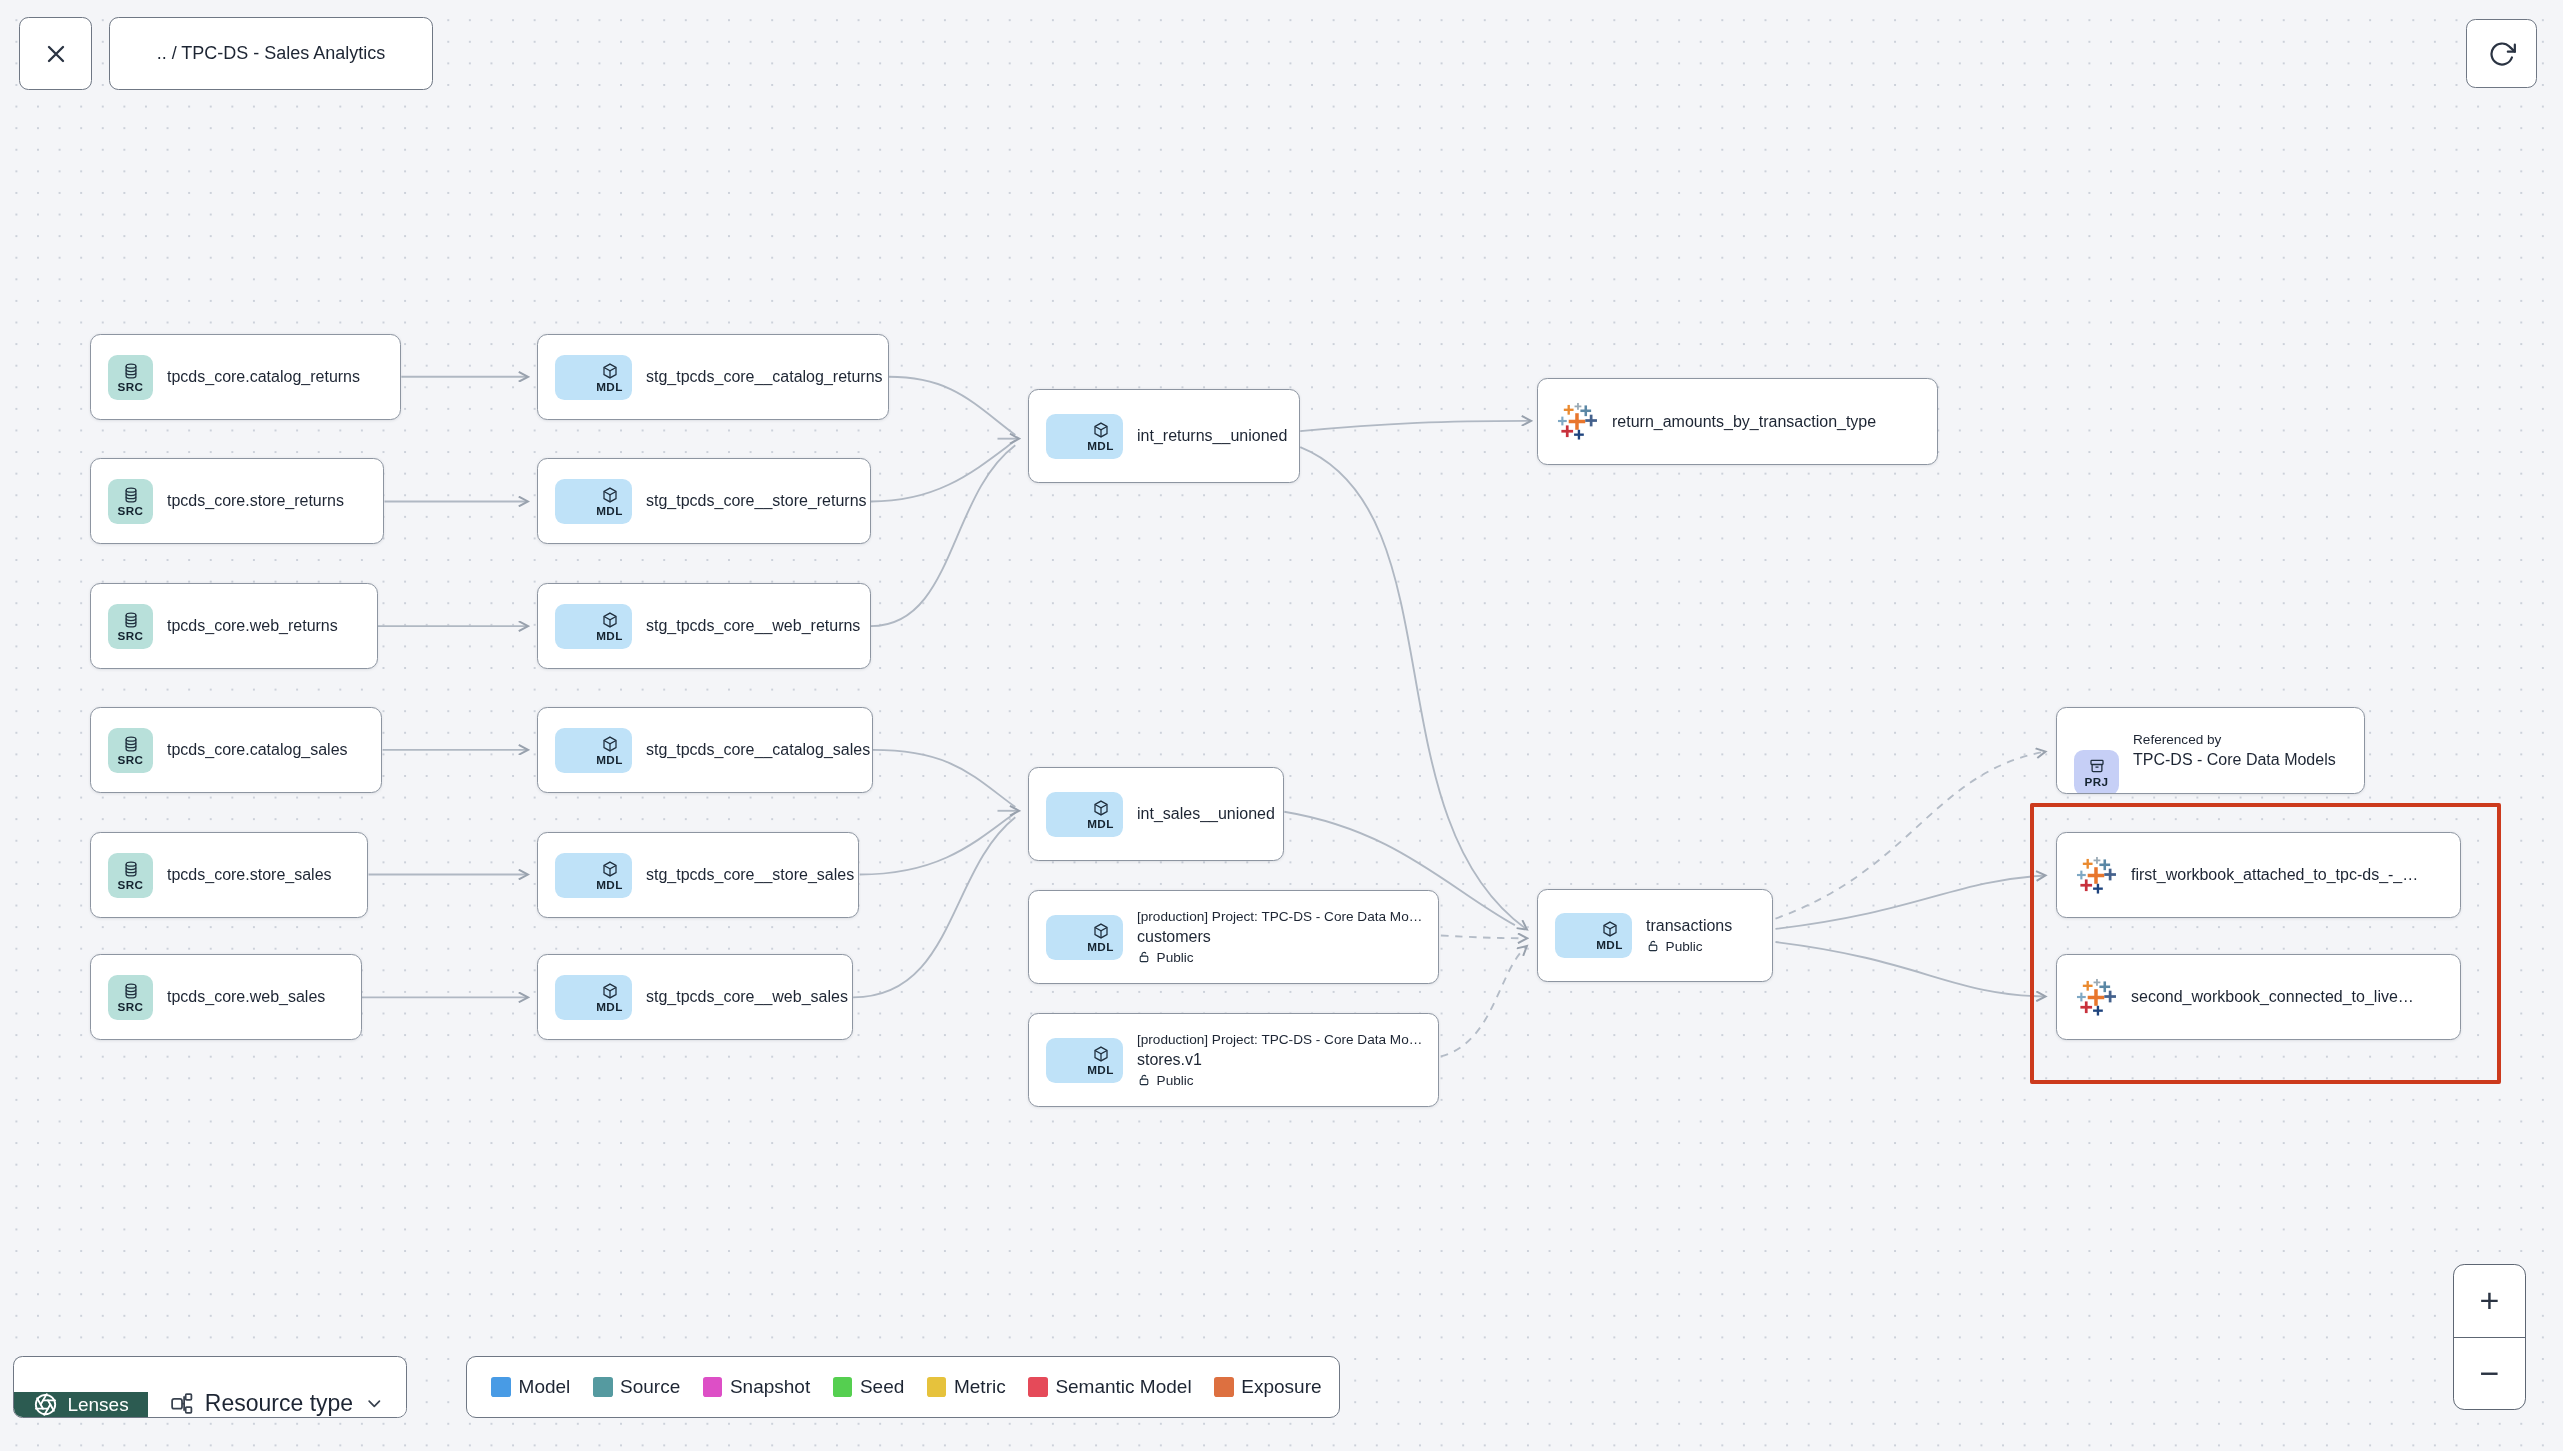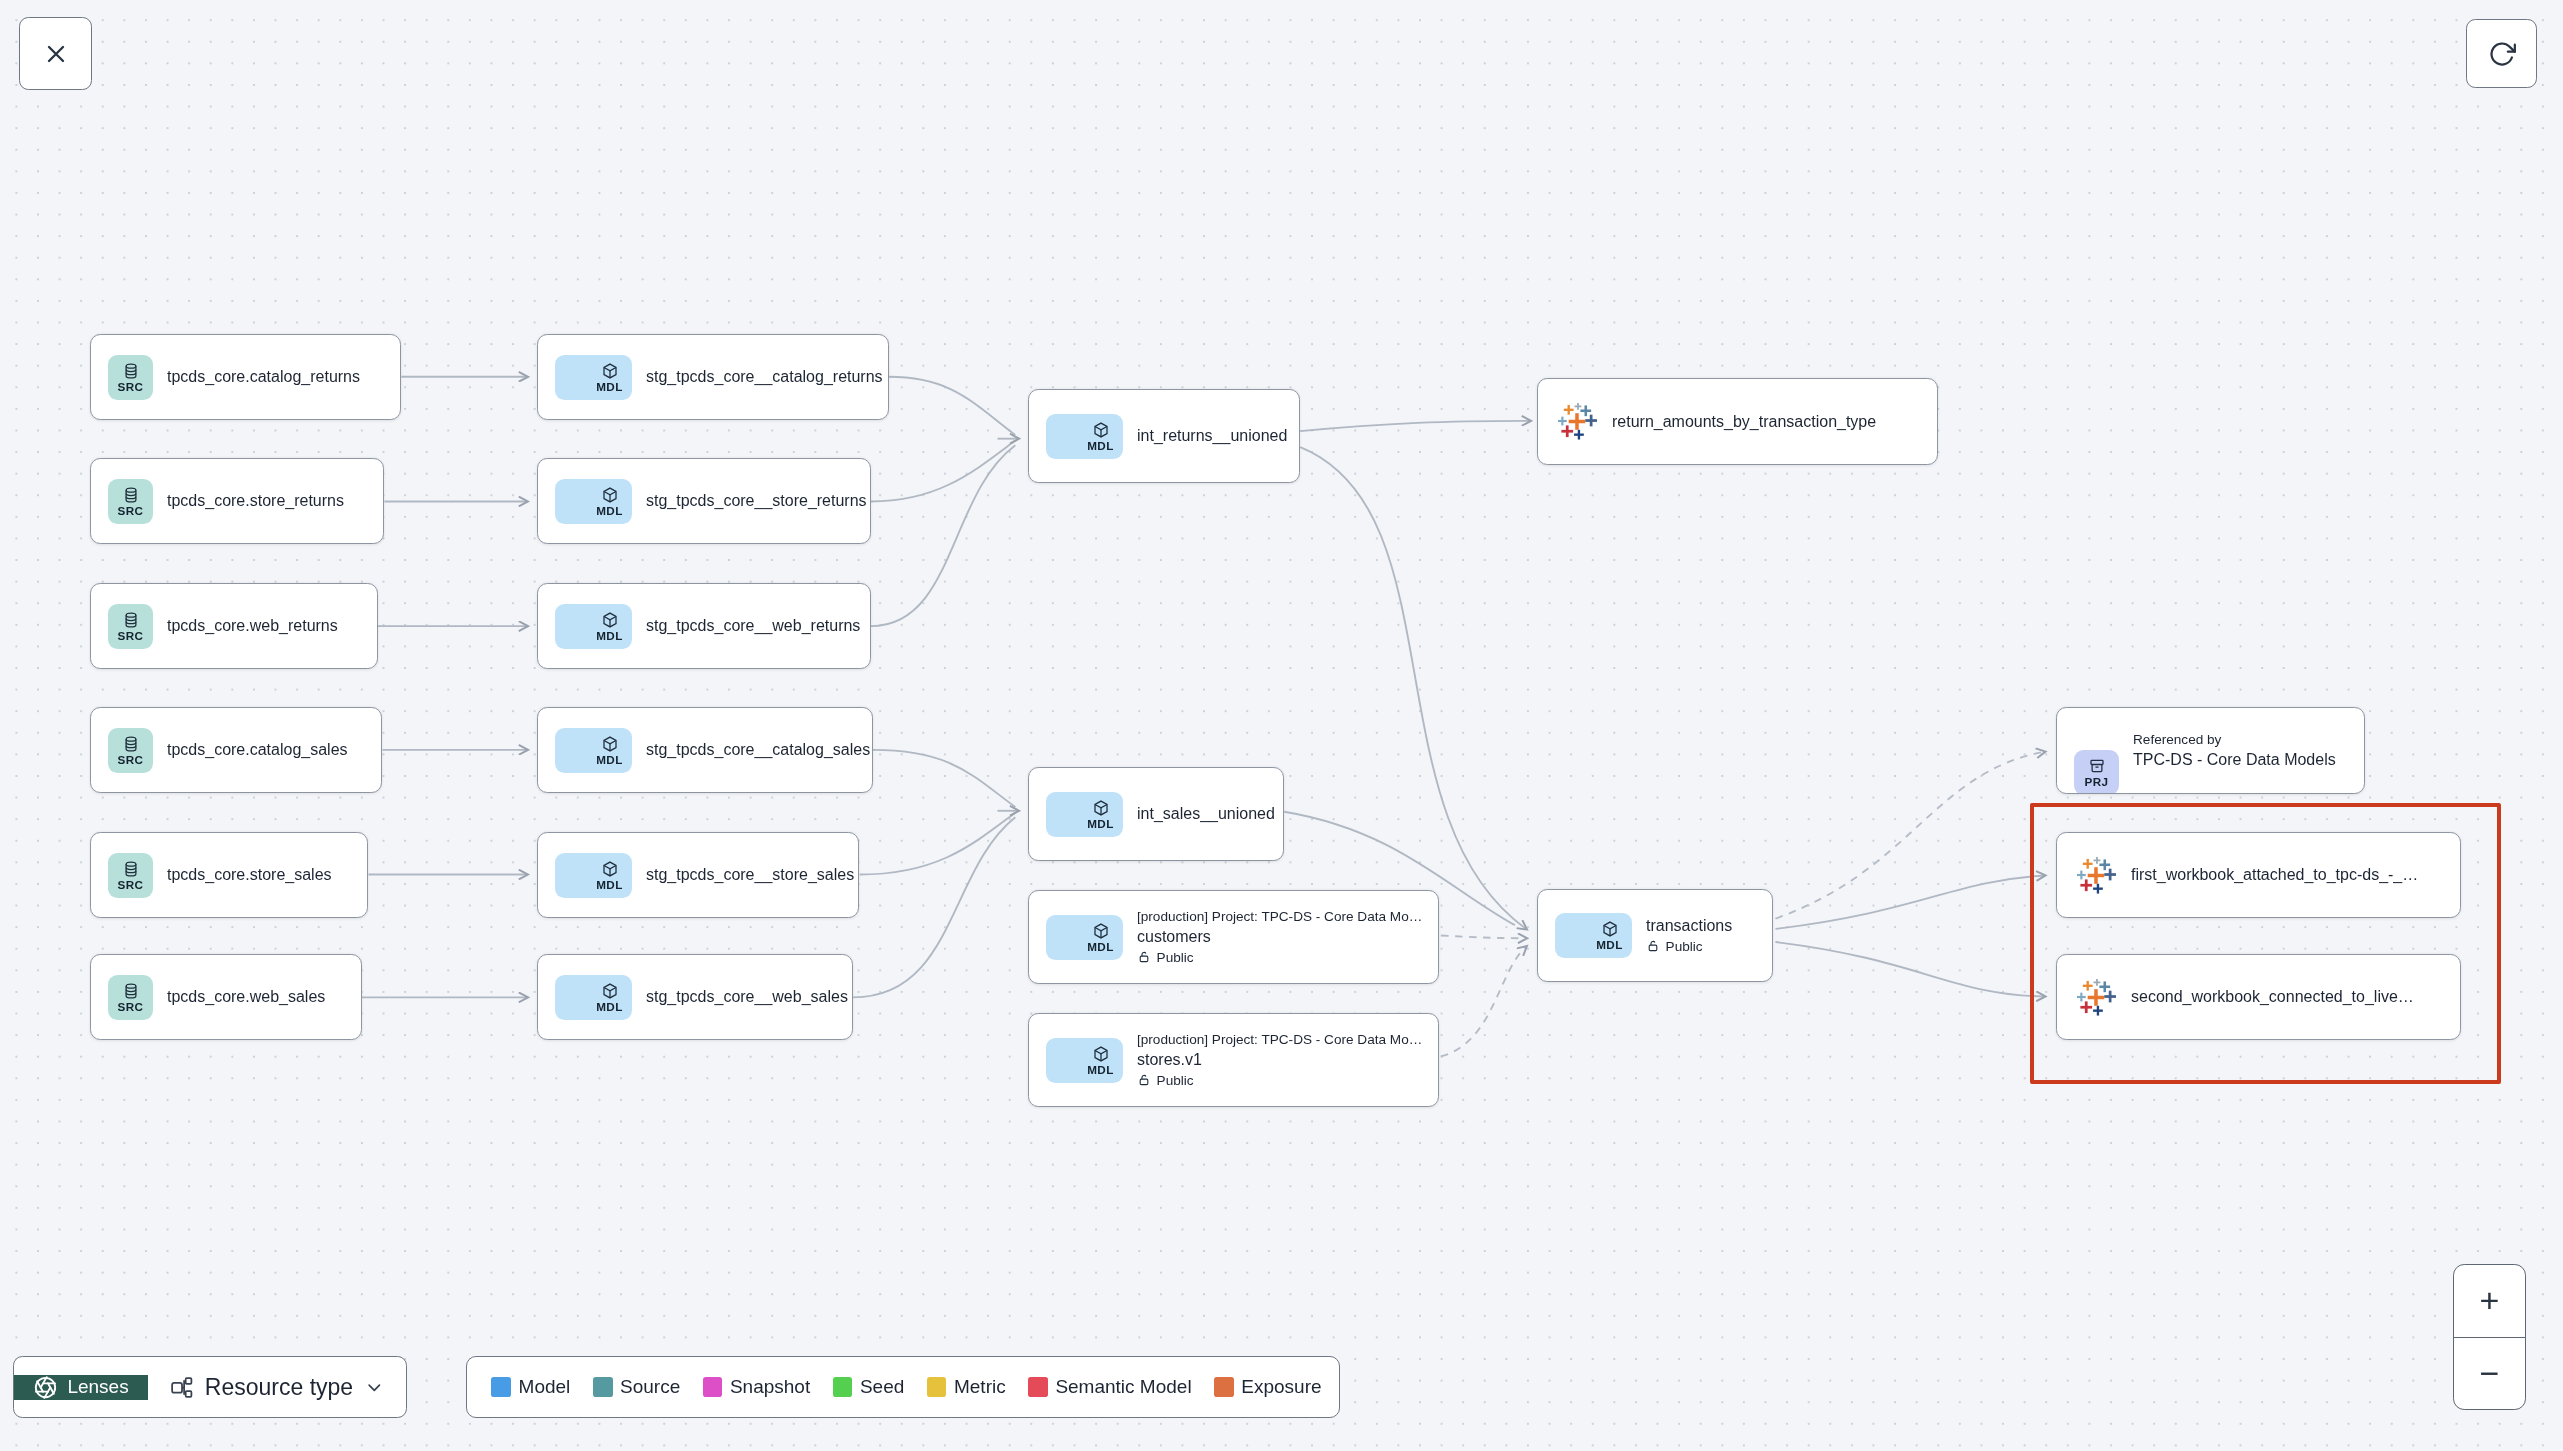--- a/index.html
+++ b/index.html
@@ -30,21 +30,21 @@
   .highlight-rect{position:absolute;z-index:2;border:4.7px solid #cc3a1d;border-radius:1.9px;}
   
   .chip{position:absolute;z-index:5;background:#fff;border:1.9px solid #6f7784;border-radius:9.4px;
     display:flex;align-items:center;justify-content:center;box-sizing:border-box;color:#222b39;cursor:pointer;}
   .chip svg{flex:0 0 auto;}
   .crumb-txt{font-size:18px;color:#1d2533;white-space:nowrap;}
   .searchbar{justify-content:flex-start;padding:0 20.6px;gap:15px;cursor:text;}
   .searchbar input{flex:1;border:none;outline:none;background:transparent;font-family:"Liberation Sans",sans-serif;
     font-size:22.5px;color:#1d2533;padding:0;}
   
-  .lens-group{position:absolute;z-index:5;display:flex;align-items:center;border:1.9px solid #6f7784;
+  .lens-group{position:absolute;z-index:5;display:flex;align-items:flex-end;border:1.9px solid #6f7784;
     border-radius:9.4px;overflow:hidden;background:#fff;box-sizing:border-box;}
   .lens-btn{display:flex;align-items:center;gap:9.4px;background:#2c5b51;color:#fff;
     padding:0 19px;font-size:19px;cursor:pointer;}
   .rtype-btn{display:flex;align-items:center;gap:11.2px;background:#fff;color:#1d2533;
     padding:0 21px;font-size:23px;cursor:pointer;}
   .legend{position:absolute;z-index:5;display:flex;align-items:center;gap:22.5px;padding:0 24.4px;
     border:1.9px solid #6f7784;border-radius:10px;background:#fff;box-sizing:border-box;}
   .litem{display:flex;align-items:center;gap:7.5px;font-size:19px;color:#1d2533;white-space:nowrap;}
   .sw{width:19.7px;height:19.7px;border-radius:2.8px;flex:0 0 auto;}
   
@@ -88,20 +88,23 @@
     <path class="edge" d="M1894,1005 C2050,1024 2082,1062 2181,1063" marker-end="url(#arr)"></path>
   </svg>
 
   <div class="highlight-rect" style="left:2030px;top:803px;width:463px;height:273px;"></div>
 
   <div class="chip" style="left:19px;top:17px;width:73px;height:73px;">
     <svg width="28" height="28" viewBox="0 0 24 24">
         <path d="M6,6 L18,18 M18,6 L6,18" stroke="#2a3342" stroke-width="2" fill="none" stroke-linecap="round"></path>
       </svg>
   </div>
+  <div class="chip" style="left:109px;top:17px;width:324px;height:73px;">
+    <span class="crumb-txt">.. / TPC-DS - Sales Analytics</span>
+  </div>
   <div class="chip" style="left:2466px;top:19px;width:71px;height:69px;">
     <svg width="28" height="28" viewBox="0 0 24 24">
       <polyline points="23 4 23 10 17 10" fill="none" stroke="#2a3342" stroke-width="1.9" stroke-linecap="round" stroke-linejoin="round"></polyline>
       <path d="M20.49,15 a9,9 0 1 1 -2.12,-9.36 L23,10" fill="none" stroke="#2a3342" stroke-width="1.9" stroke-linecap="round" stroke-linejoin="round"></path>
     </svg>
   </div>
 
   <div class="node" style="left:90px;top:334px;width:311px;height:86px;">
     <div class="badge b-src">
         <svg viewBox="0 0 24 24" fill="none" stroke="#1f2e3d" stroke-width="1.7">

